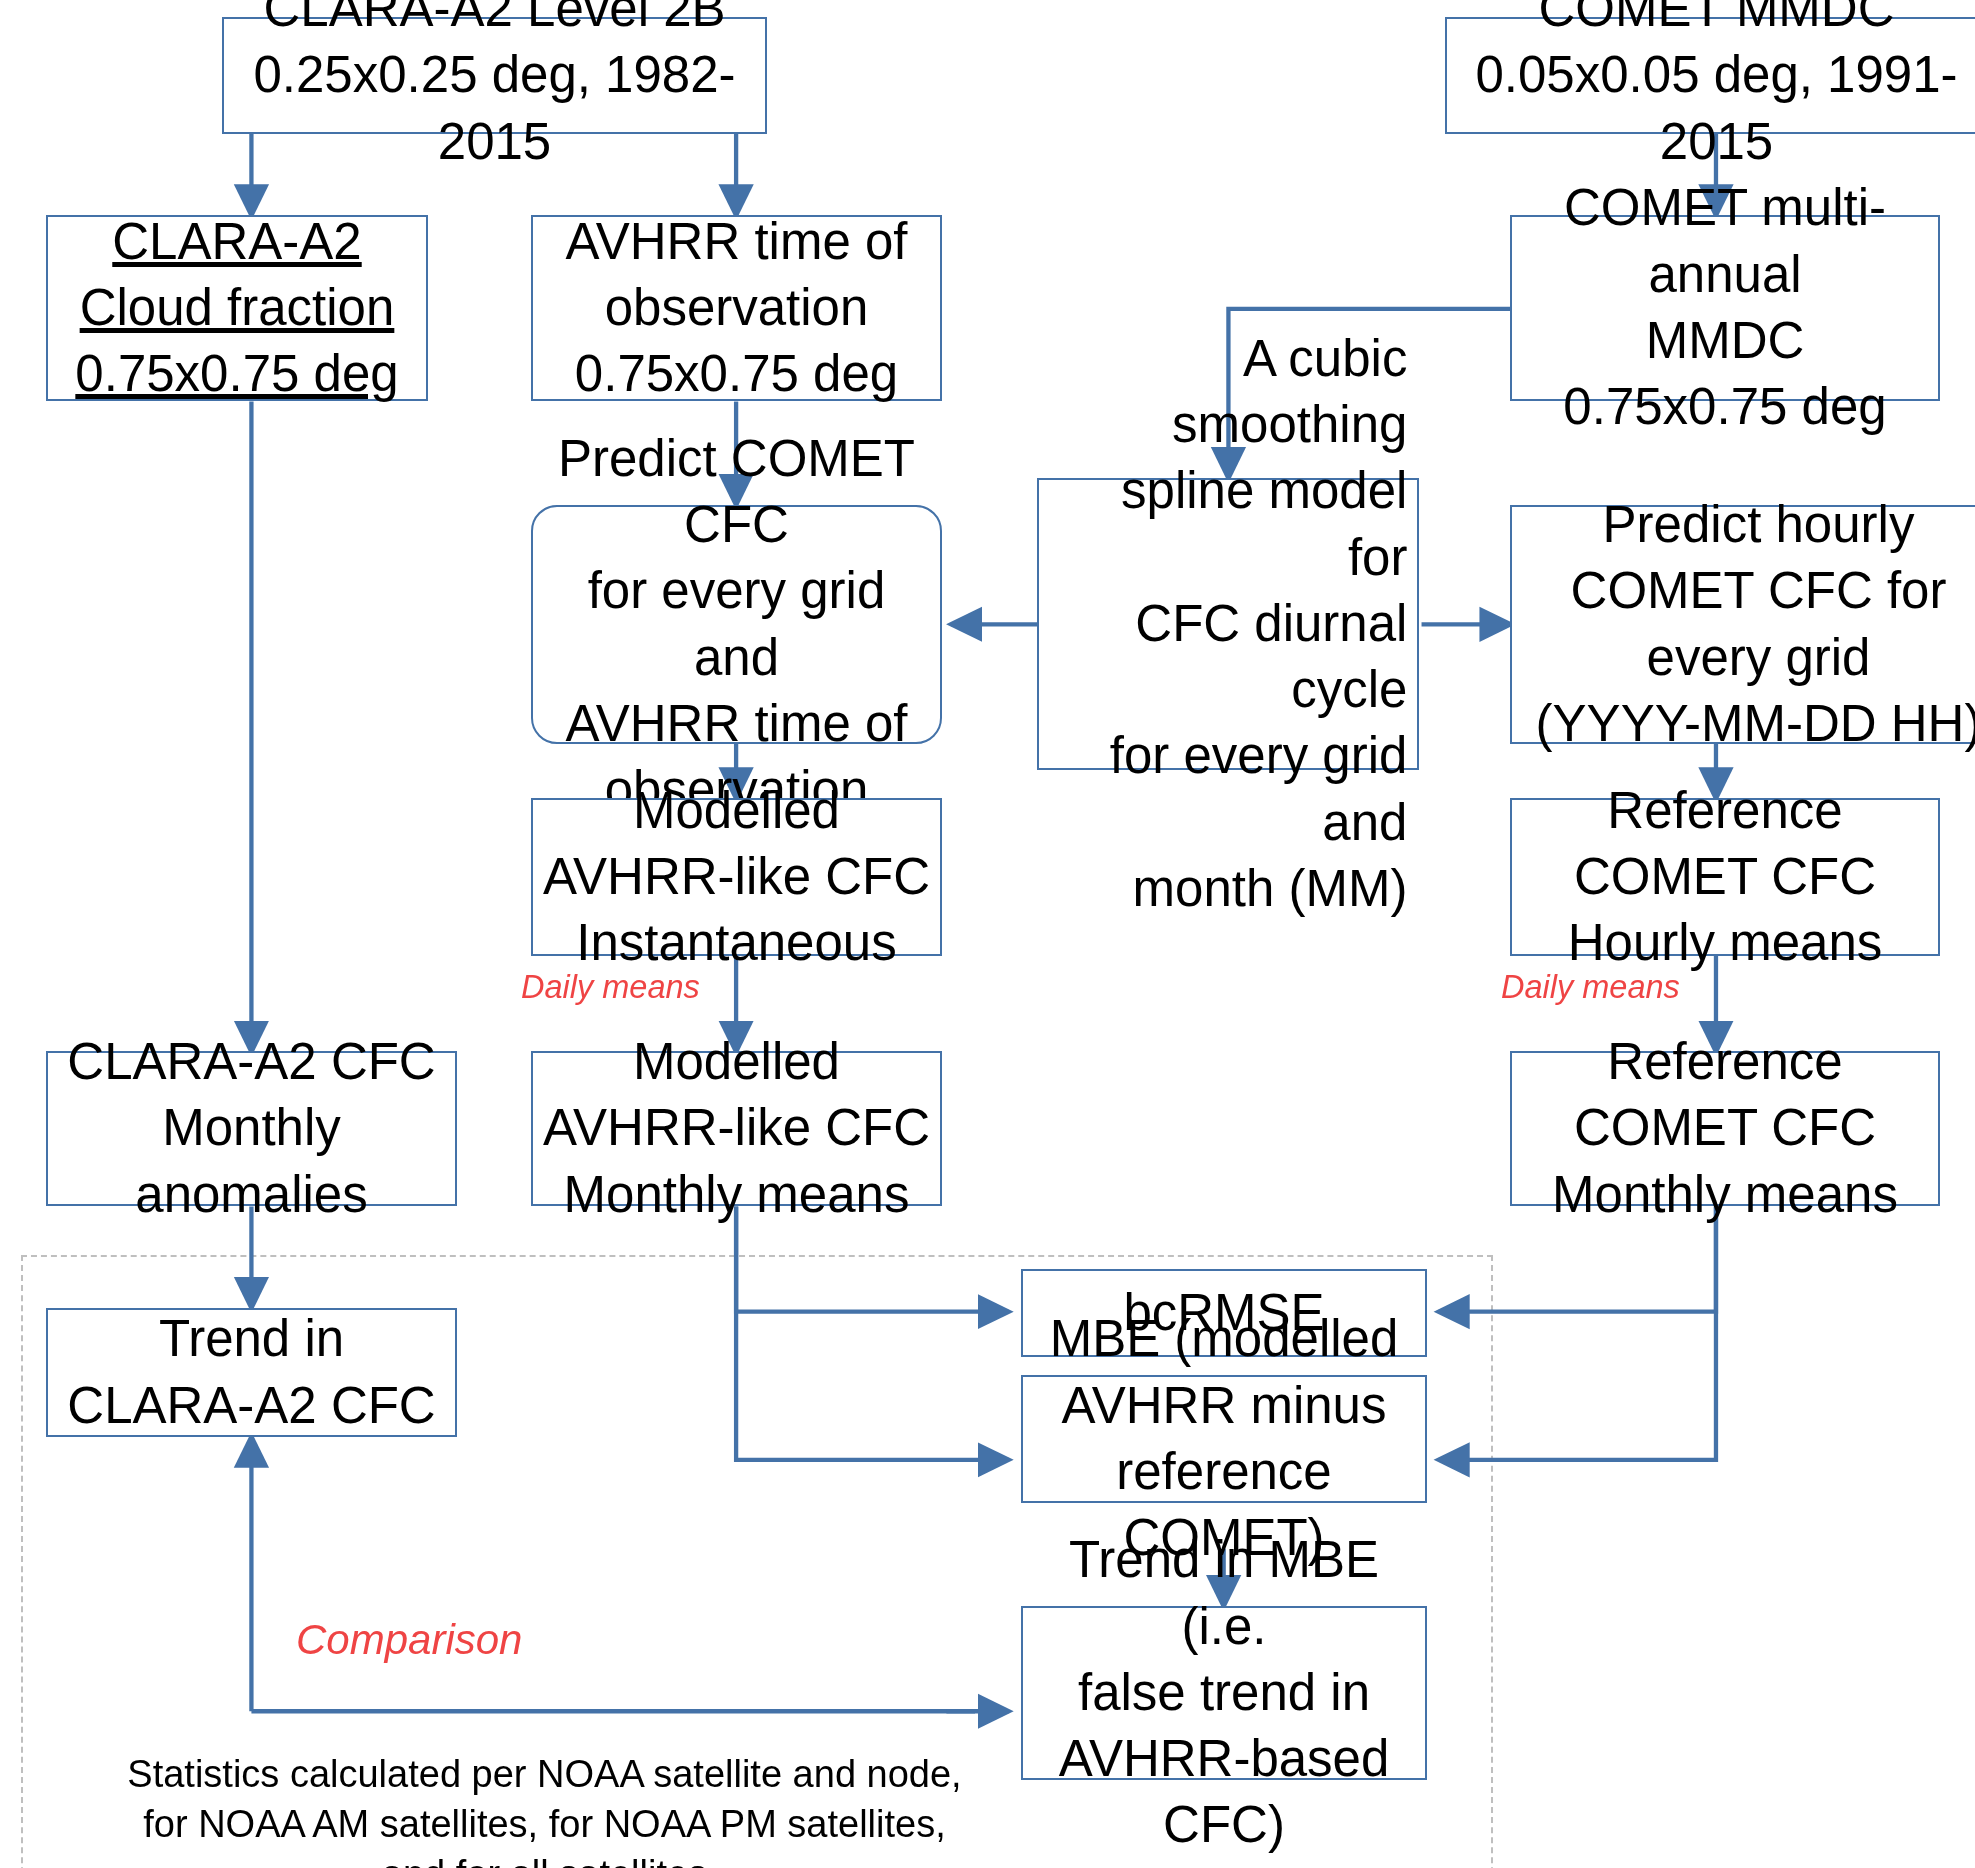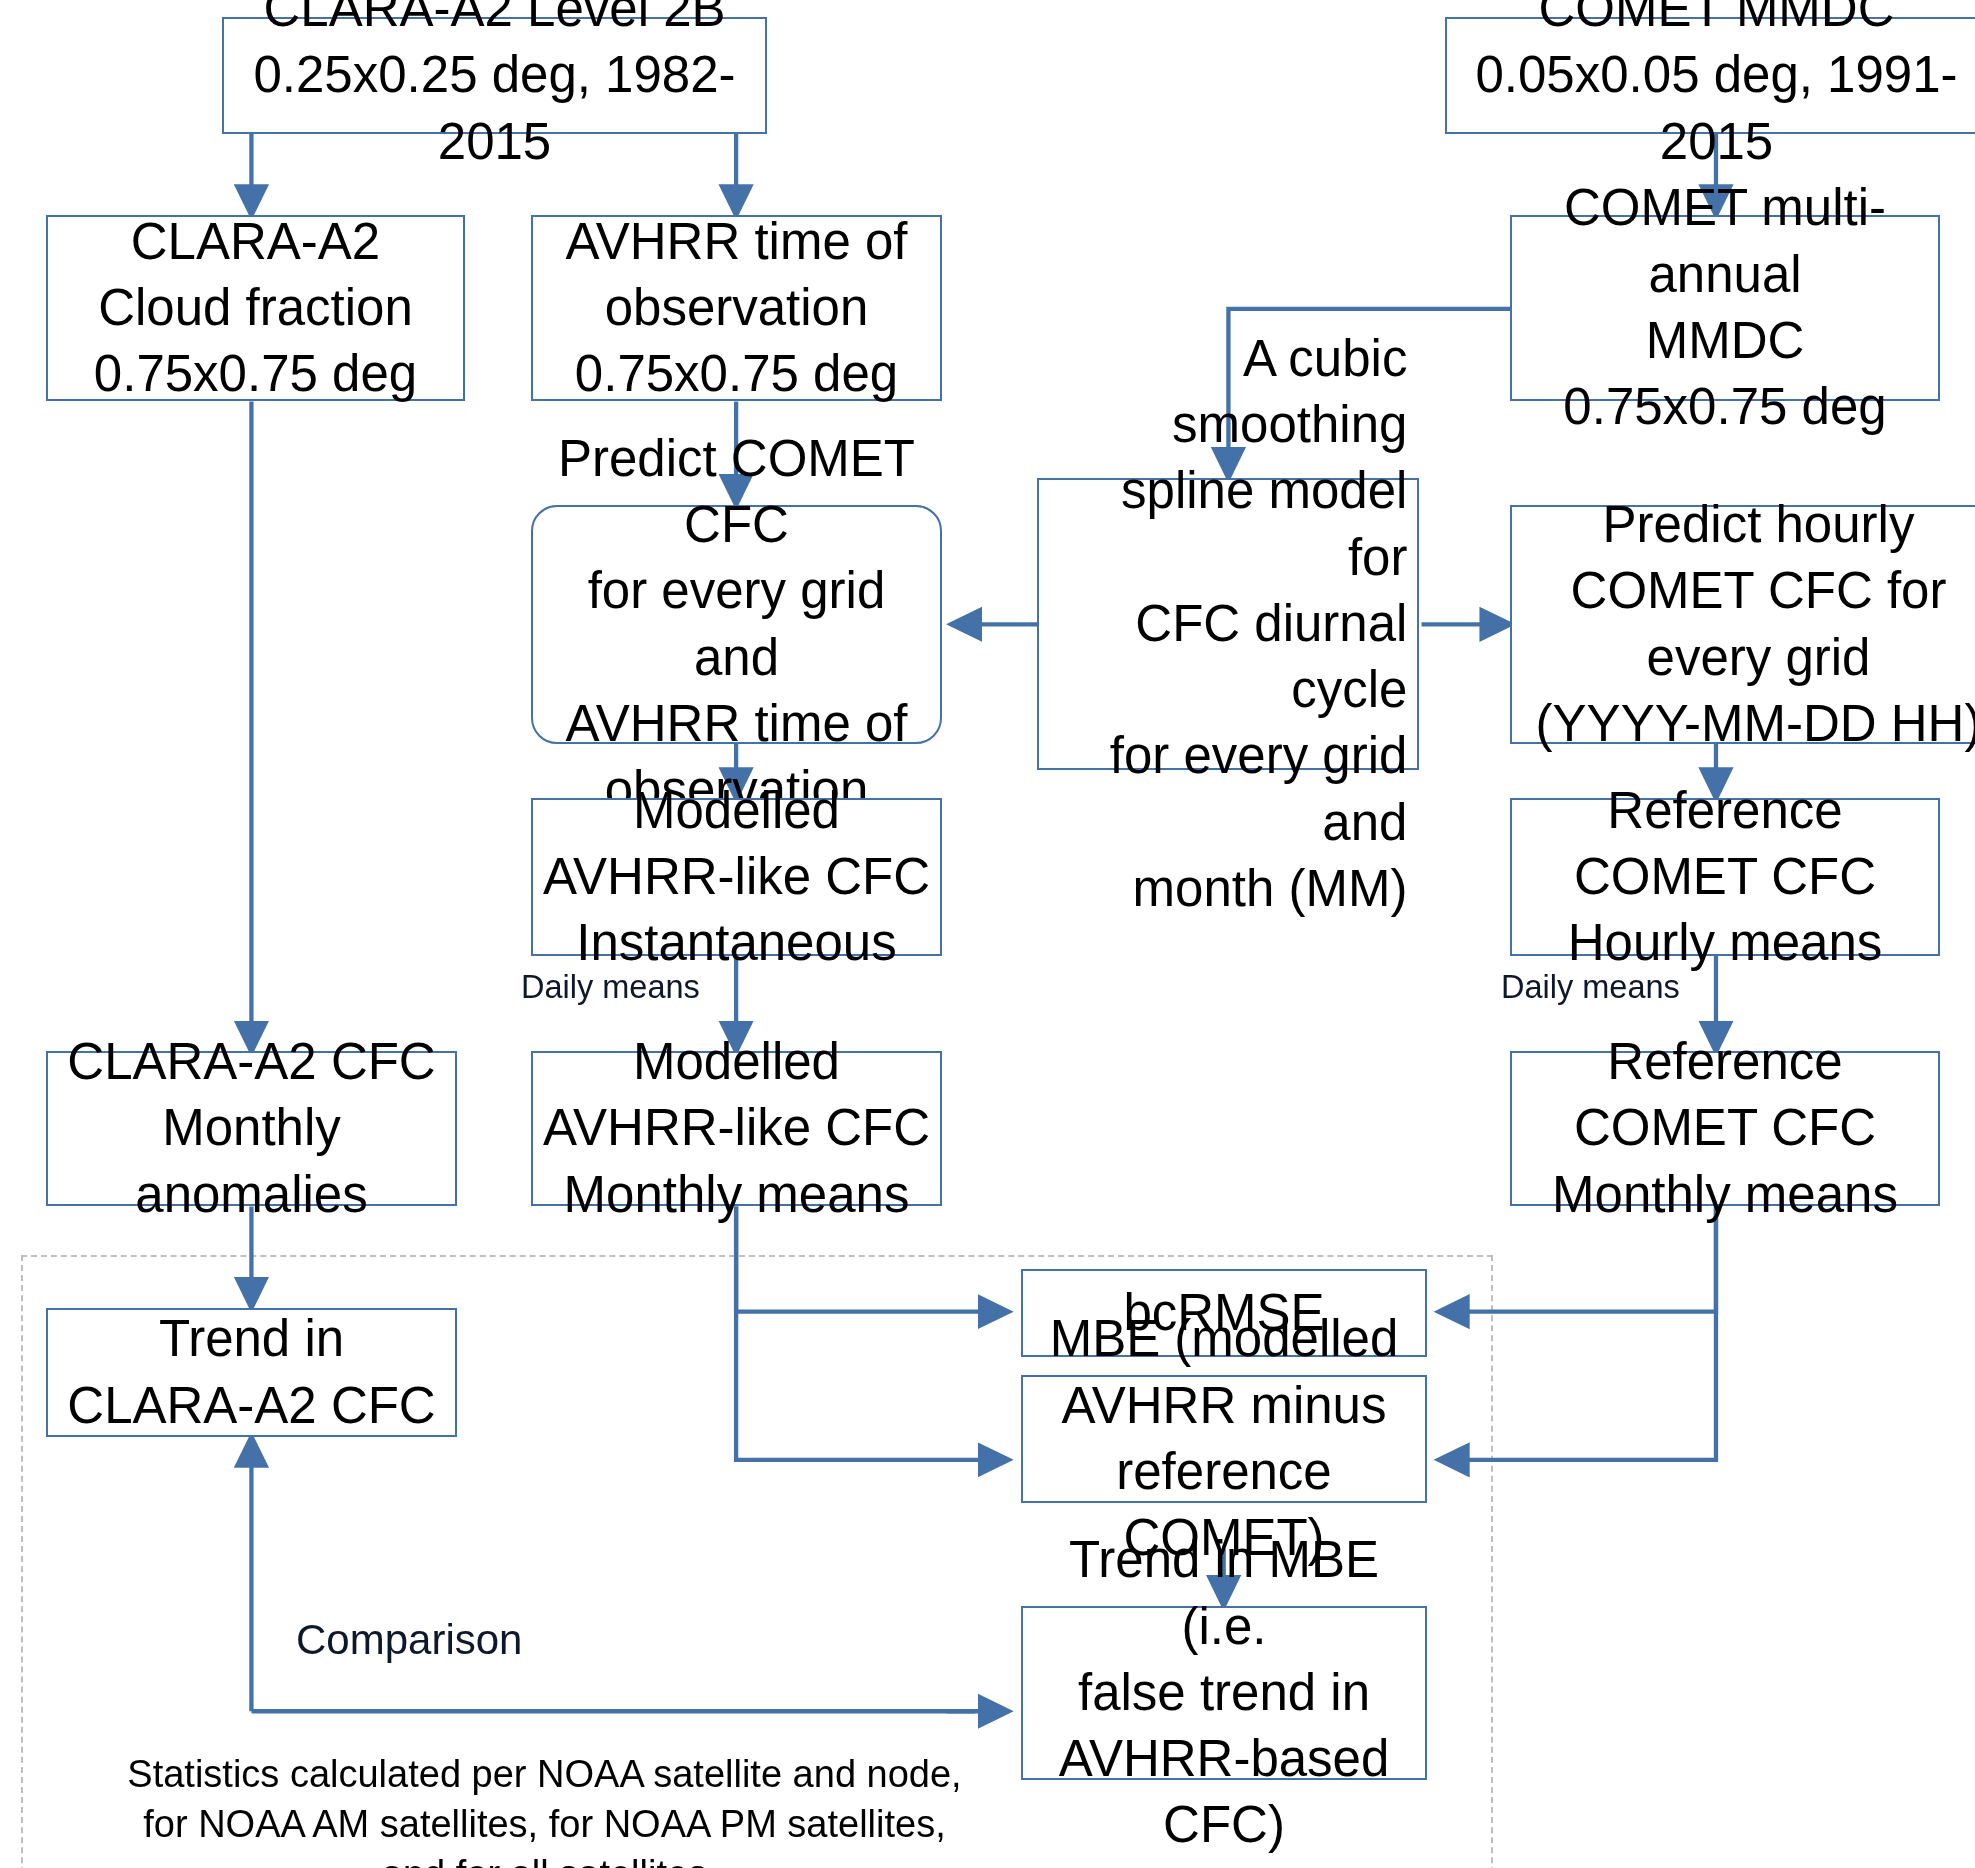--- a/index.html
+++ b/index.html
@@ -26,21 +26,22 @@
     text-align: center;
     color: #000000;
     font-size: 51px;
     line-height: 1.30;
     padding: 3.8px 9.6px;
     white-space: pre-line;
     z-index: 3;
   }
   .edge-label {
     position: absolute;
-    color: #0f172a;
+    font-style: italic;
+    color: #ef4444;
     font-size: 32.5px;
     line-height: 1.2;
     white-space: pre-line;
     z-index: 4;
     background: transparent;
   }
   .free-label {
     position: absolute;
     color: #000000;
     font-size: 38px;
@@ -127,21 +128,21 @@
       <path d="M990,1790 L1055,1790"></path>
     </g>
   </svg>
 
   <div class="node" style="left:222px; top:17px; width:545px; height:117px;">CLARA-A2 Level 2B
 0.25x0.25 deg, 1982-2015</div>
 
   <div class="node" style="left:1445px; top:17px; width:543px; height:117px;">COMET MMDC
 0.05x0.05 deg, 1991-2015</div>
 
-  <div class="node" style="left:46px; top:215px; width:419px; height:186px;">CLARA-A2
+  <div class="node" style="left:46px; top:215px; width:382px; height:186px;text-decoration:underline;">CLARA-A2
 Cloud fraction
 0.75x0.75 deg</div>
 
   <div class="node" style="left:531px; top:215px; width:411px; height:186px;">AVHRR time of
 observation
 0.75x0.75 deg</div>
 
   <div class="node" style="left:1510px; top:215px; width:430px; height:186px;">COMET multi-annual
 MMDC
 0.75x0.75 deg</div>

